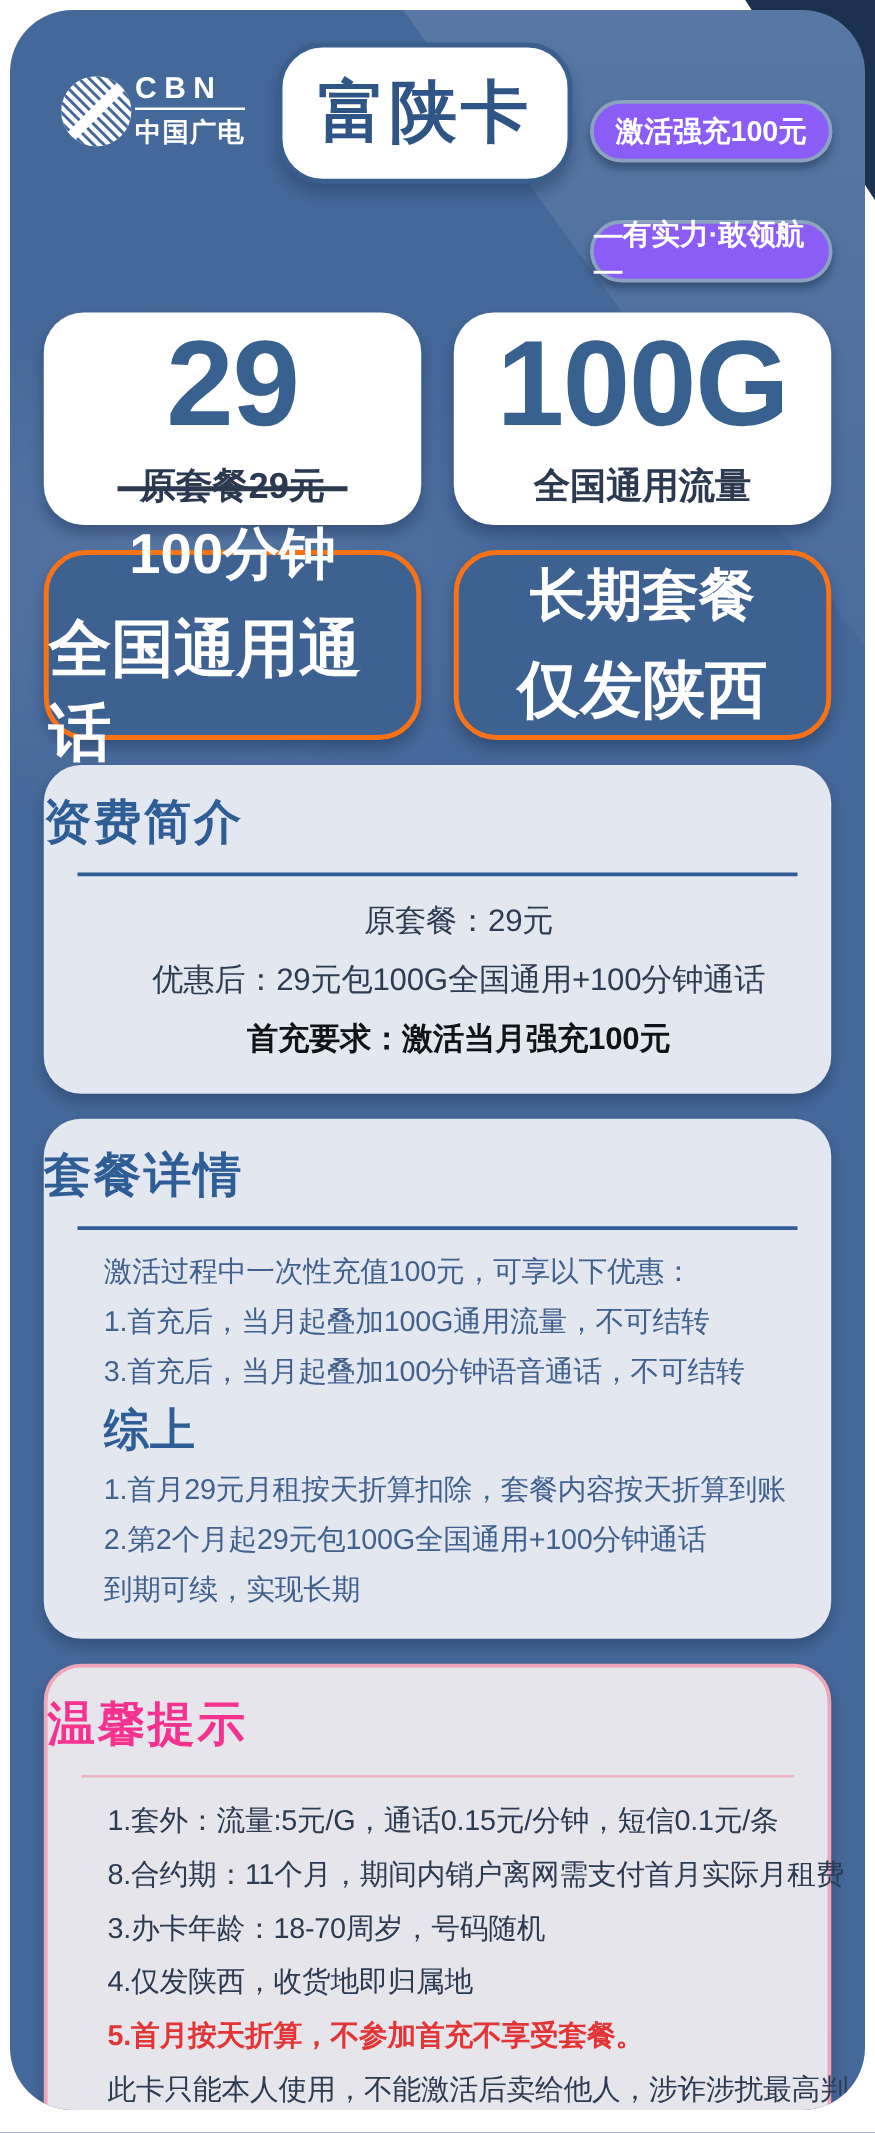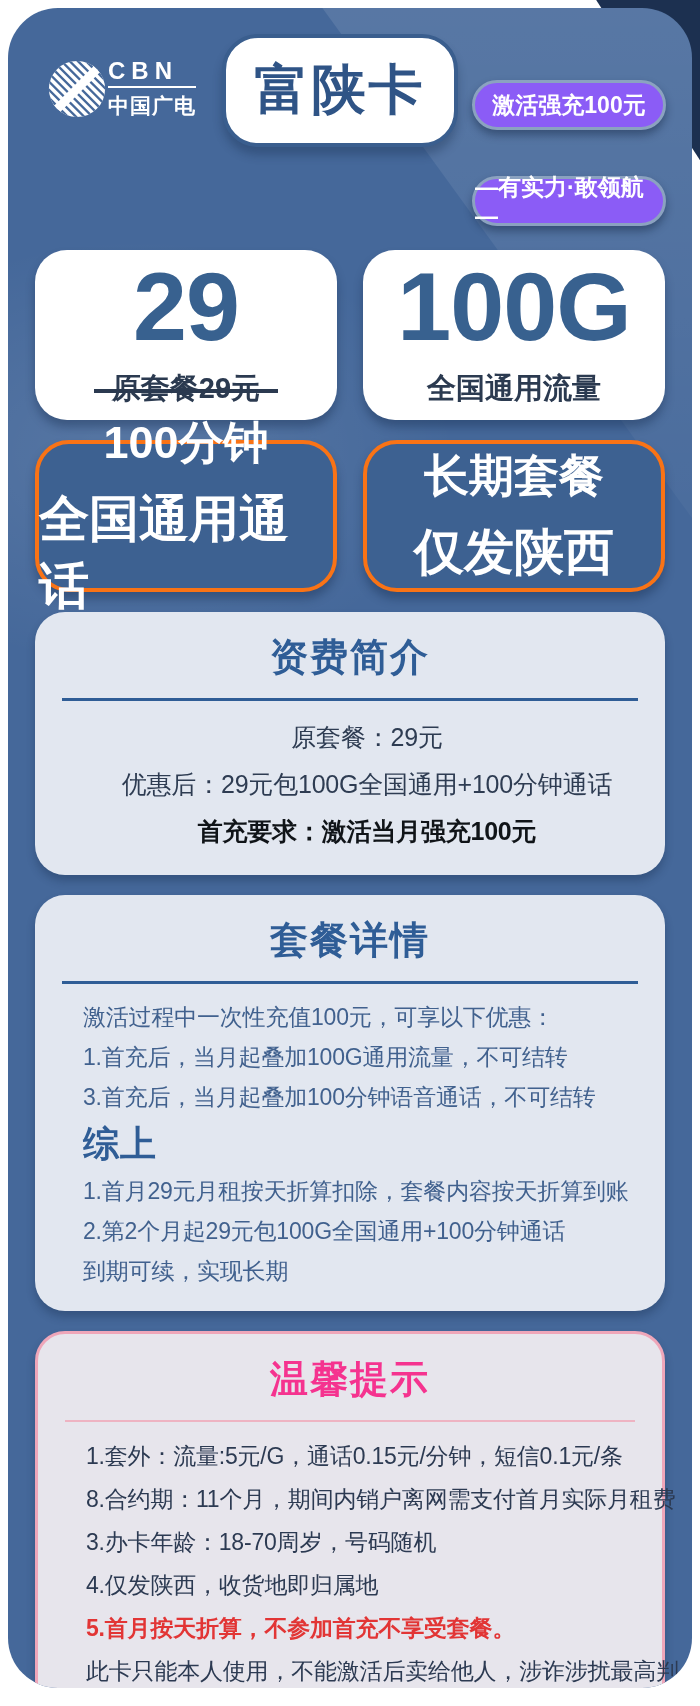--- a/index.html
+++ b/index.html
@@ -74,21 +74,21 @@
     box-shadow:0 7px 10px rgba(15,35,65,0.35);
   }
   .fl1 { font-size:45px; font-weight:900; }
   .fl2 { font-size:50px; font-weight:900; }
 
   
   .info {
     margin:20px 27px 0; background:#e2e7f0; border-radius:30px;
     padding:20px 0 16px; box-shadow:0 6px 9px rgba(15,35,65,0.30);
   }
-  .info h2 { text-align:center; font-size:38px; font-weight:900; color:#2f5d96; letter-spacing:2px; }
+  .info h2 { font-size:38px; font-weight:900; color:#2f5d96; letter-spacing:2px; }
   .rule { height:3px; background:#2f5d96; margin:15px 27px 0; }
   .info-body { padding:13px 14px 4px 48px; }
   .line { font-size:23px; line-height:40px; color:#41618e; white-space:nowrap; letter-spacing:-0.2px; }
 
   .fee .line { font-size:25px; line-height:47px; color:#2e3c52;text-align:center; }
   .fee .line.strong { font-weight:800; color:#101418; }
 
   .detail .line.summary { font-size:36px; font-weight:900; color:#2f5d96; line-height:54px; letter-spacing:1px; }
 
   .notice { background:#e7e5ec; border:3px solid #efa6b9; }

